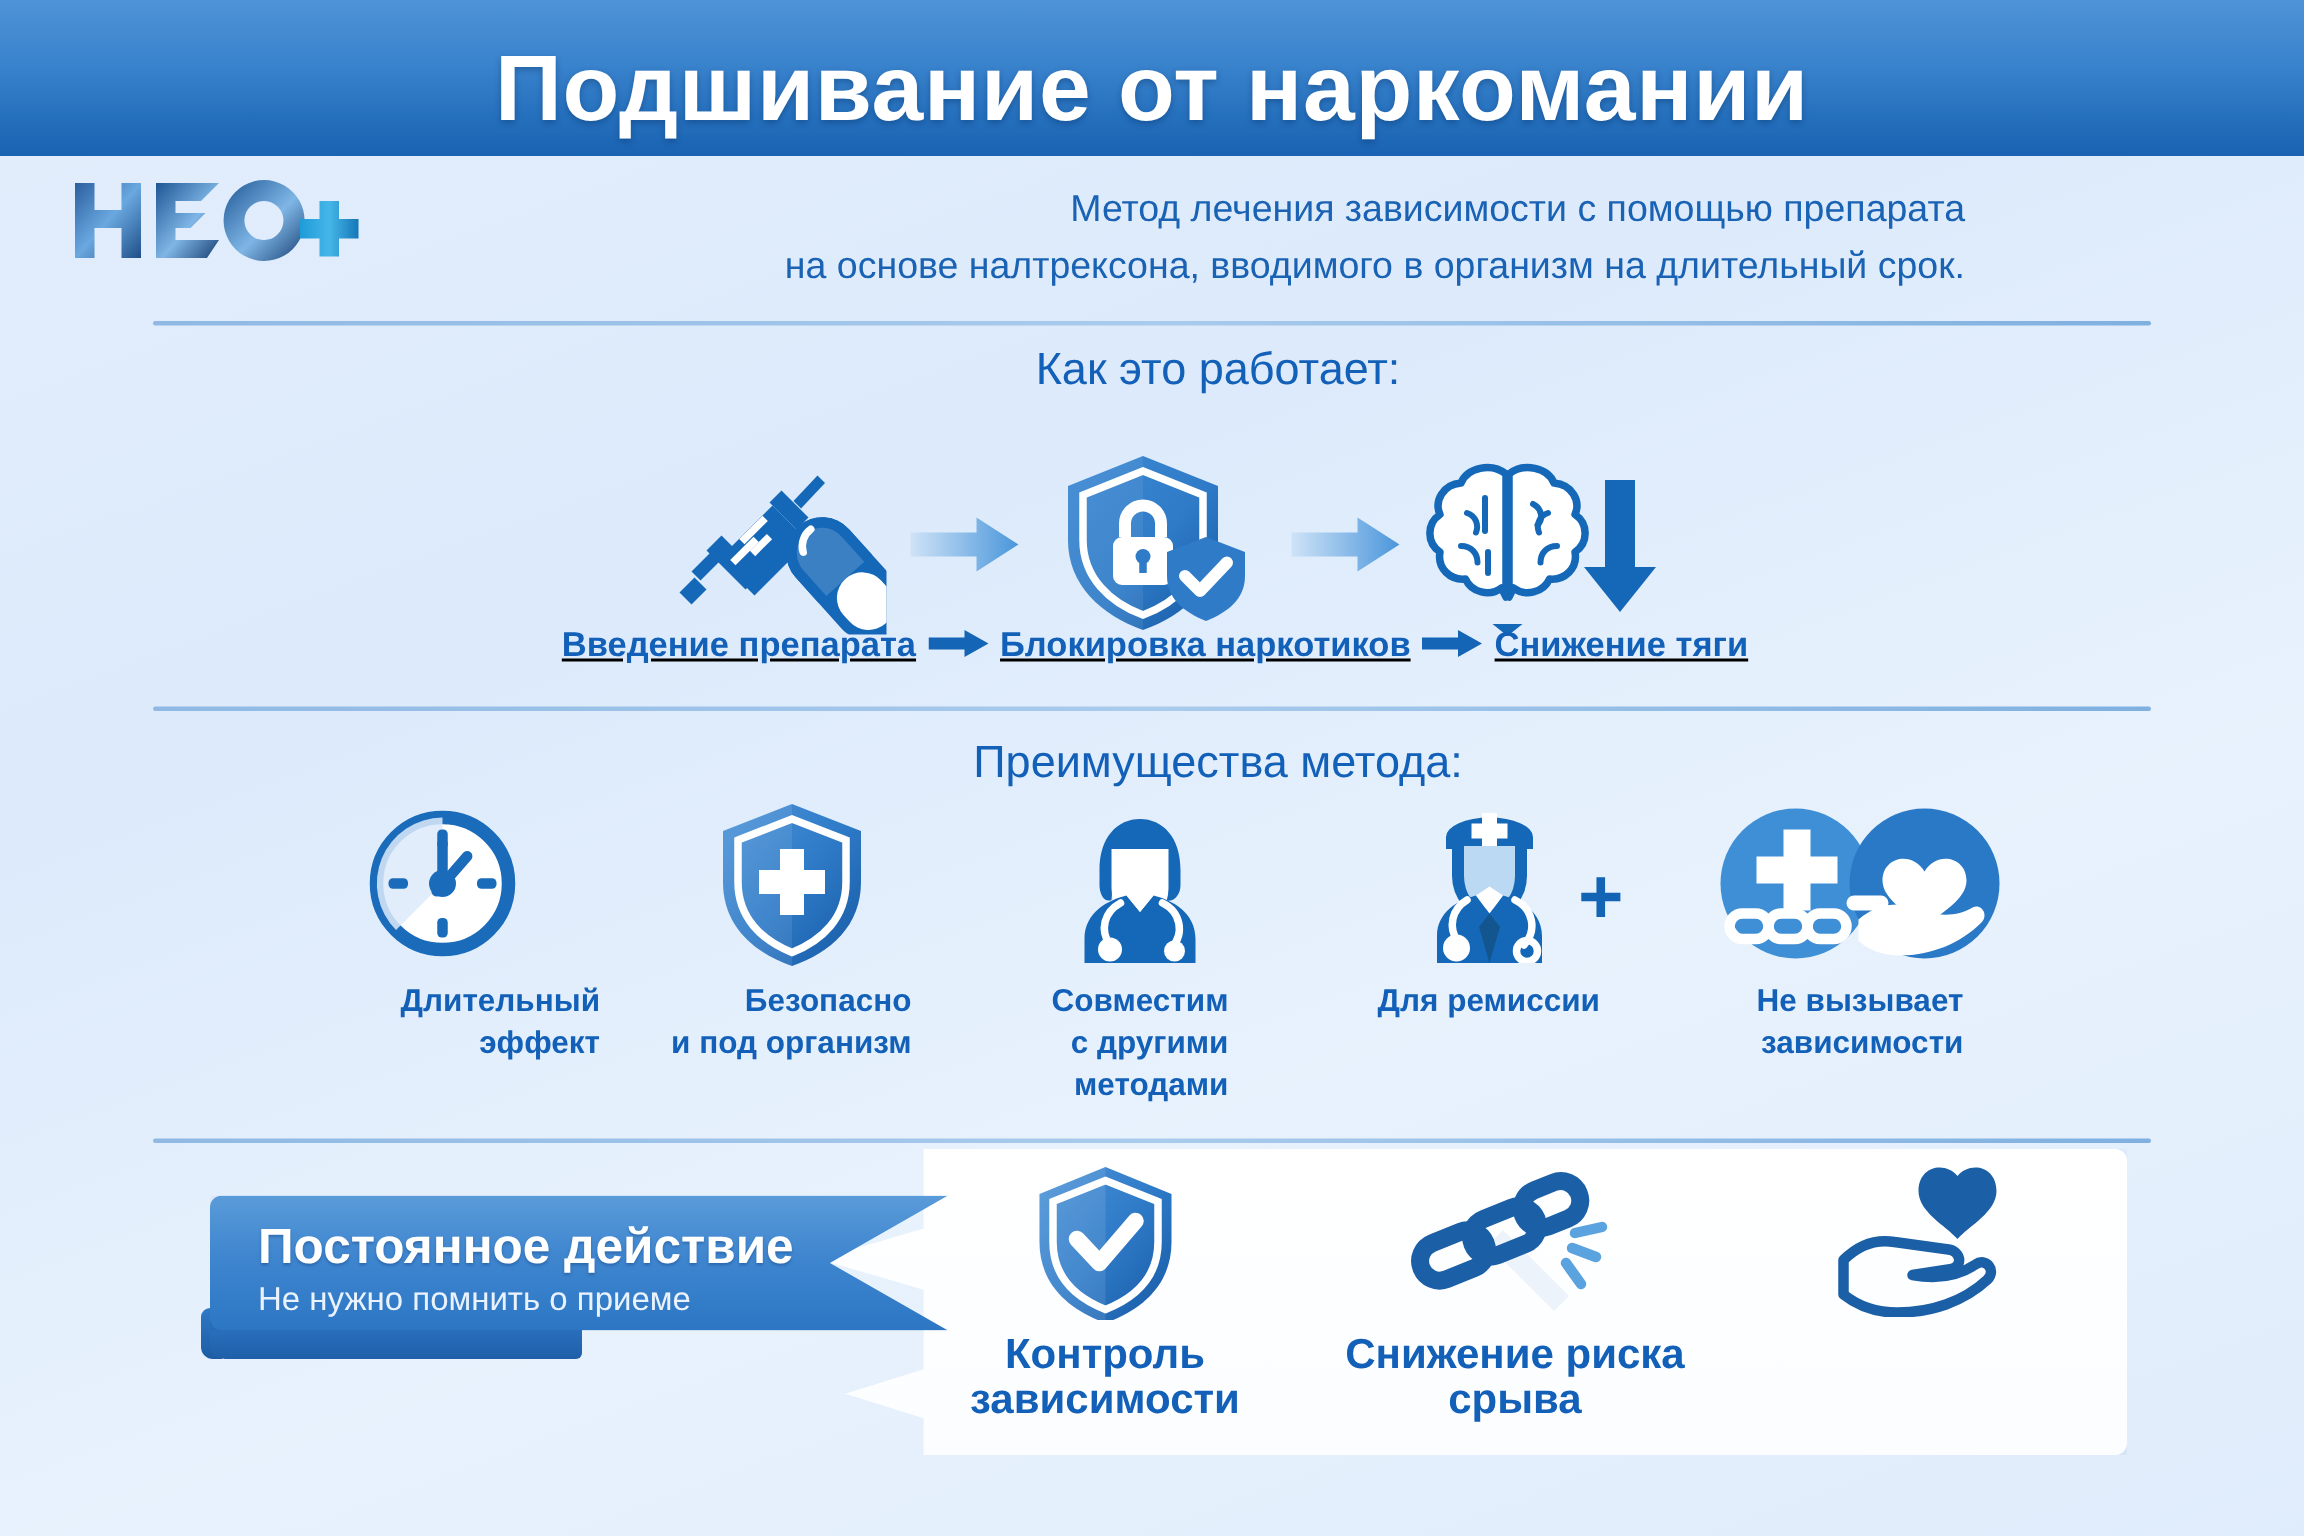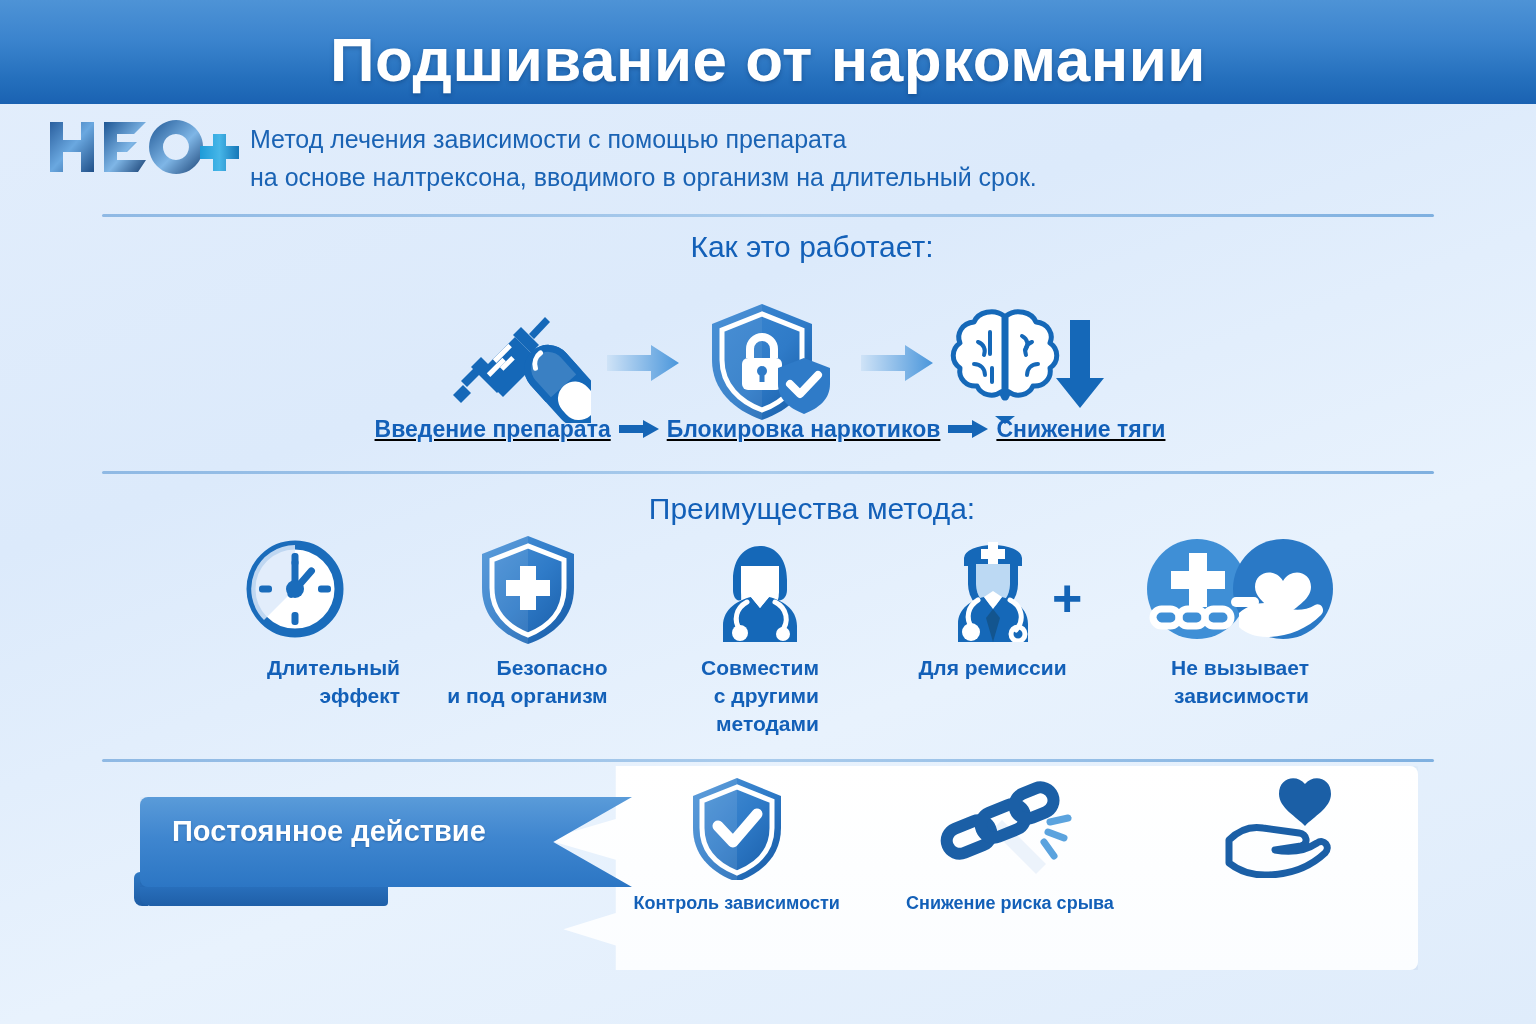--- a/index.html
+++ b/index.html
@@ -28,21 +28,21 @@
     white-space:nowrap;
   }
 
   
   .logo{position:absolute;left:46px;top:116px;width:196px;height:62px;}
   .logo svg{display:block;}
 
   
   .subtitle{
     position:absolute;left:250px;top:120px;width:1060px;
-    text-align:left;color:#1a63b4;
+    text-align:right;color:#1a63b4;
     font-size:25px;line-height:38px;
   }
   .subtitle .l2{display:block;}
 
   
   .divider{
     position:absolute;left:102px;width:1332px;height:3px;
     background:linear-gradient(90deg,#8fb9e4 0%,#a9cbec 50%,#7fb0e0 100%);
     border-radius:2px;
   }
@@ -104,21 +104,21 @@
       8% 88%, 2% 80%, 8% 72%,
       8% 46%, 0% 36%, 8% 26%, 8% 0%);
   }
   .panel-items{
     position:absolute;left:600px;top:776px;width:820px;height:190px;
     display:flex;align-items:flex-start;justify-content:space-around;
   }
   .pit{width:250px;display:flex;flex-direction:column;align-items:center;}
   .pit .pi{height:104px;display:flex;align-items:center;justify-content:center;}
   .pit .plb{
-    margin-top:8px;color:#1360b8;font-size:18px;font-weight:600;
+    margin-top:8px;color:#1360b8;font-size:28px;font-weight:600;
     line-height:30px;text-align:center;
   }
 
   
   .ribbon{
     position:absolute;left:140px;top:797px;width:492px;height:90px;
     background:linear-gradient(180deg,#5a9bd9 0%,#3f86cf 45%,#2c76c4 100%);
     border-radius:8px 0 0 8px;
     clip-path:polygon(0% 0%, 100% 0%, 84% 50%, 100% 100%, 0% 100%);
     box-shadow:0 2px 6px rgba(20,70,140,.2);
@@ -128,21 +128,21 @@
     background:linear-gradient(180deg,#2a71be 0%,#1f5fa8 100%);
     border-radius:0 0 4px 10px;
   }
   .ribbon-tail2{
     position:absolute;left:134px;top:872px;width:14px;height:34px;
     background:linear-gradient(180deg,#2f79c4 0%,#1d5ca4 100%);
     border-radius:6px 0 0 8px;
   }
   .ribbon-txt{position:absolute;left:172px;top:812px;width:400px;}
   .ribbon-title{
-    color:#ffffff;font-size:29px;font-weight:bold;line-height:38px;
+    color:#ffffff;font-size:33px;font-weight:bold;line-height:38px;
     text-shadow:0 1px 2px rgba(10,50,110,.35);white-space:nowrap;
   }
   .ribbon-sub{
     color:#eaf3fd;font-size:22px;line-height:32px;white-space:nowrap;
   }
 </style>
 </head>
 <body>
 
 <div class="poster">
@@ -489,15 +489,16 @@
       </div>
     </div>
 
   </div>
 
   <div class="ribbon-tail2"></div>
   <div class="ribbon-tail"></div>
   <div class="ribbon"></div>
   <div class="ribbon-txt">
     <div class="ribbon-title">Постоянное действие</div>
+    <div class="ribbon-sub">Не нужно помнить о приеме</div>
   </div>
 
 </div>
 
 </body></html>

